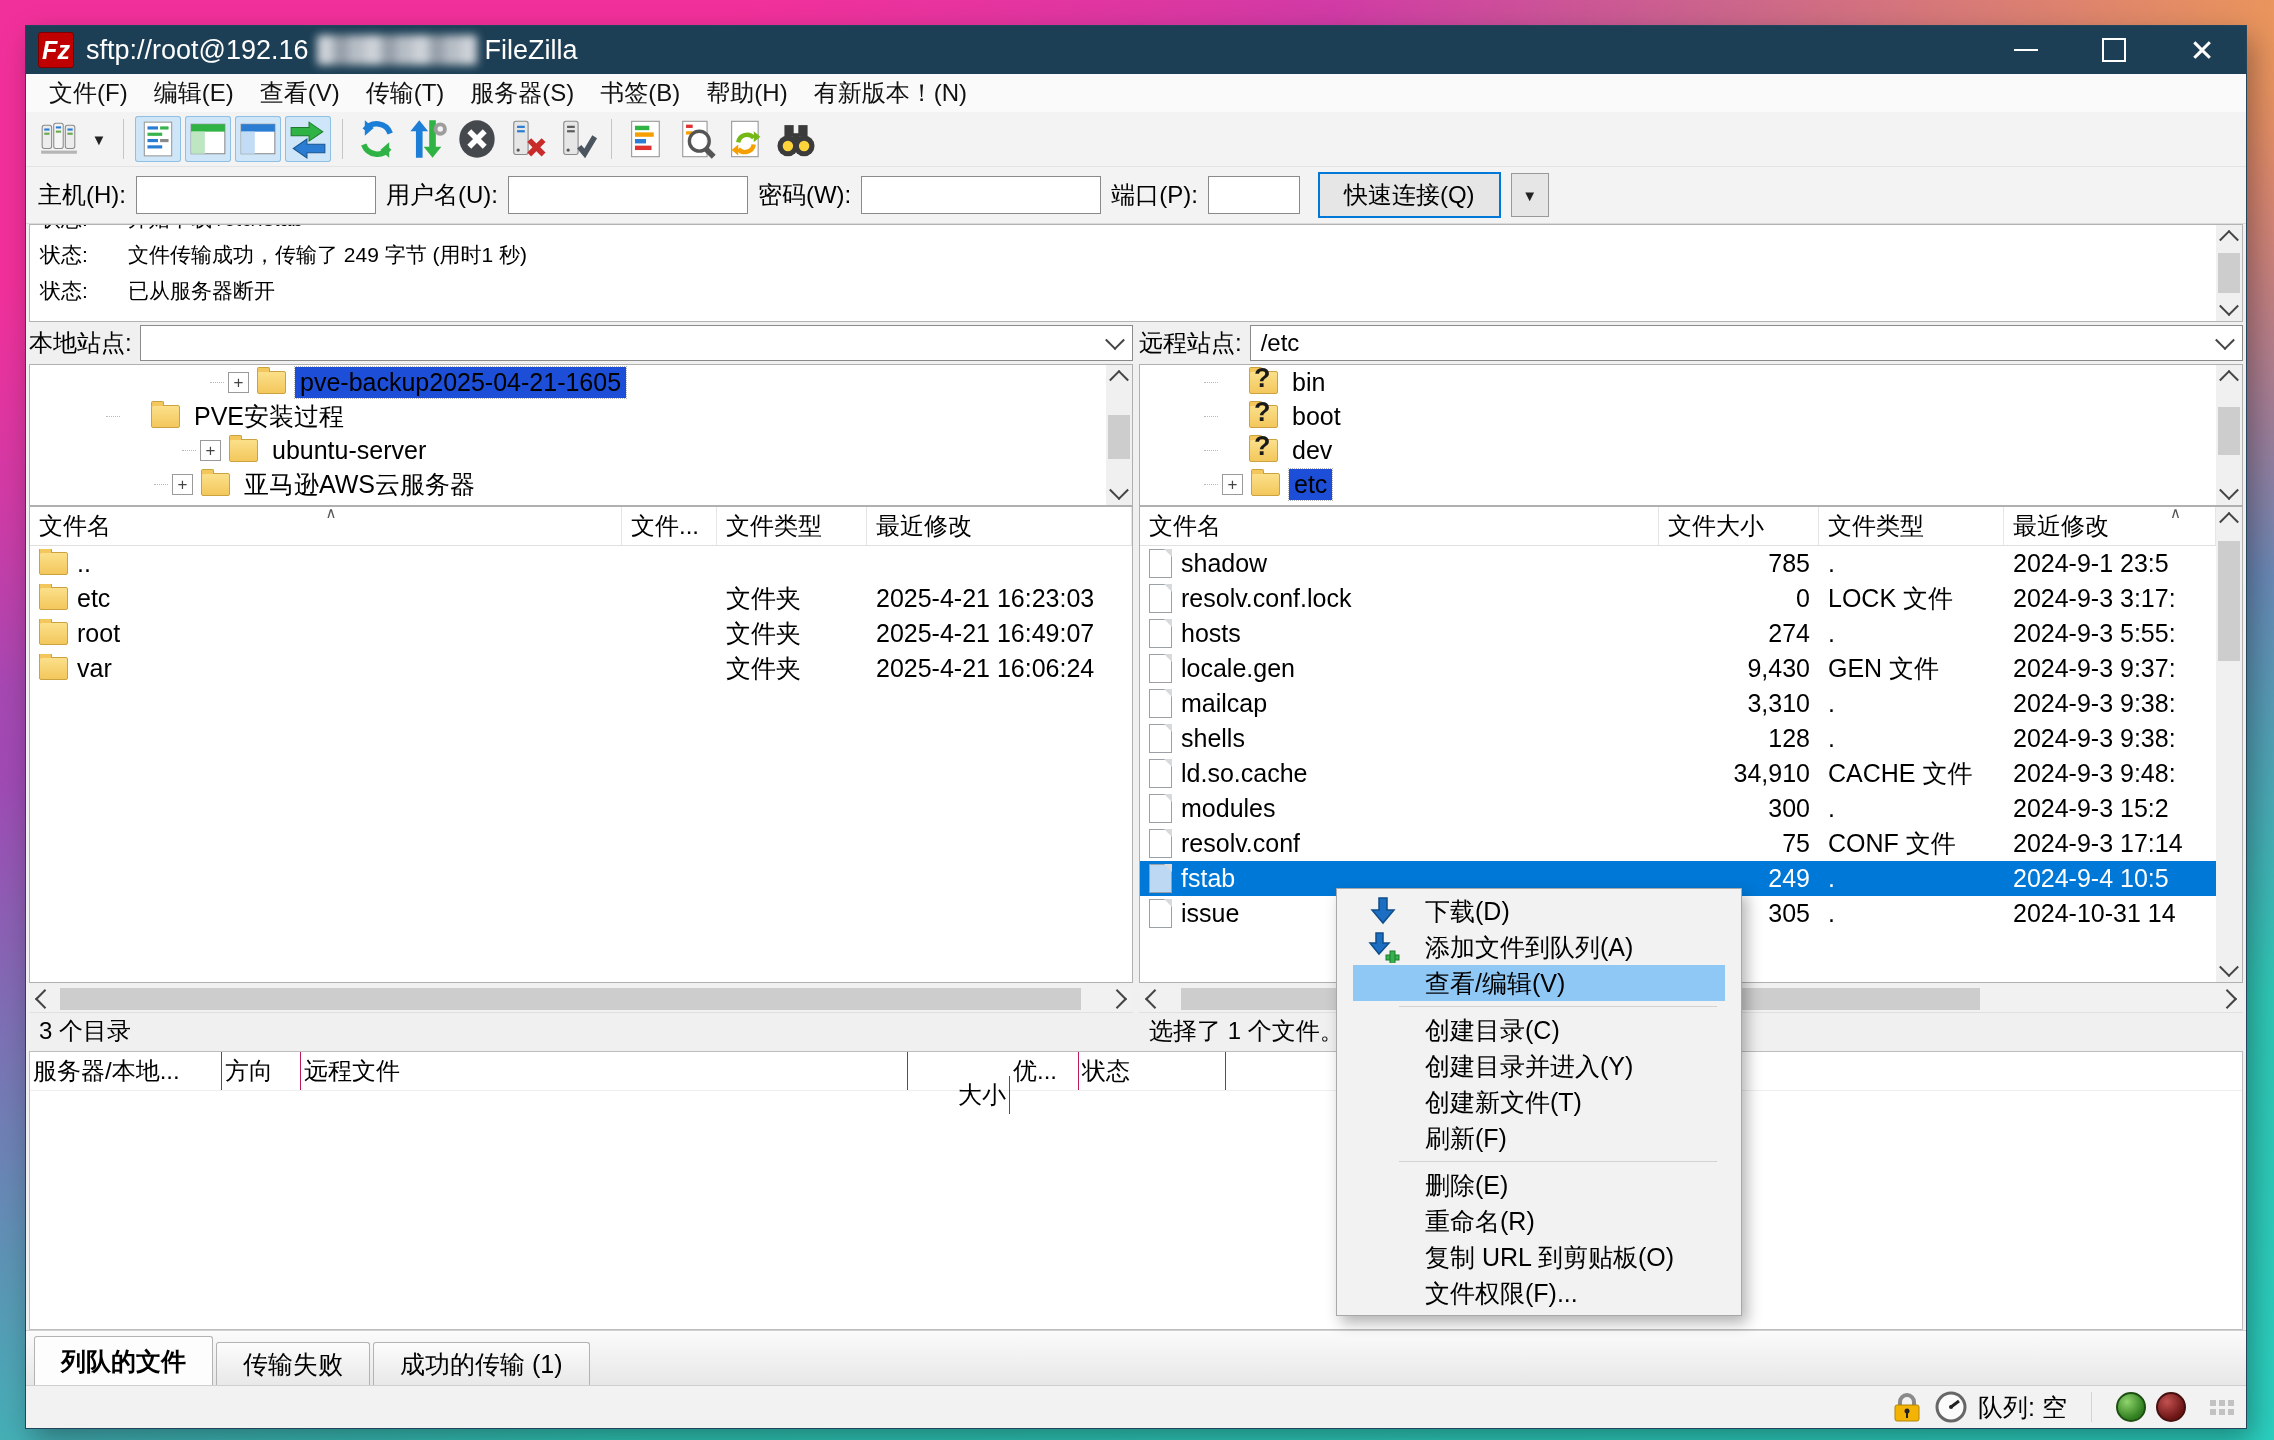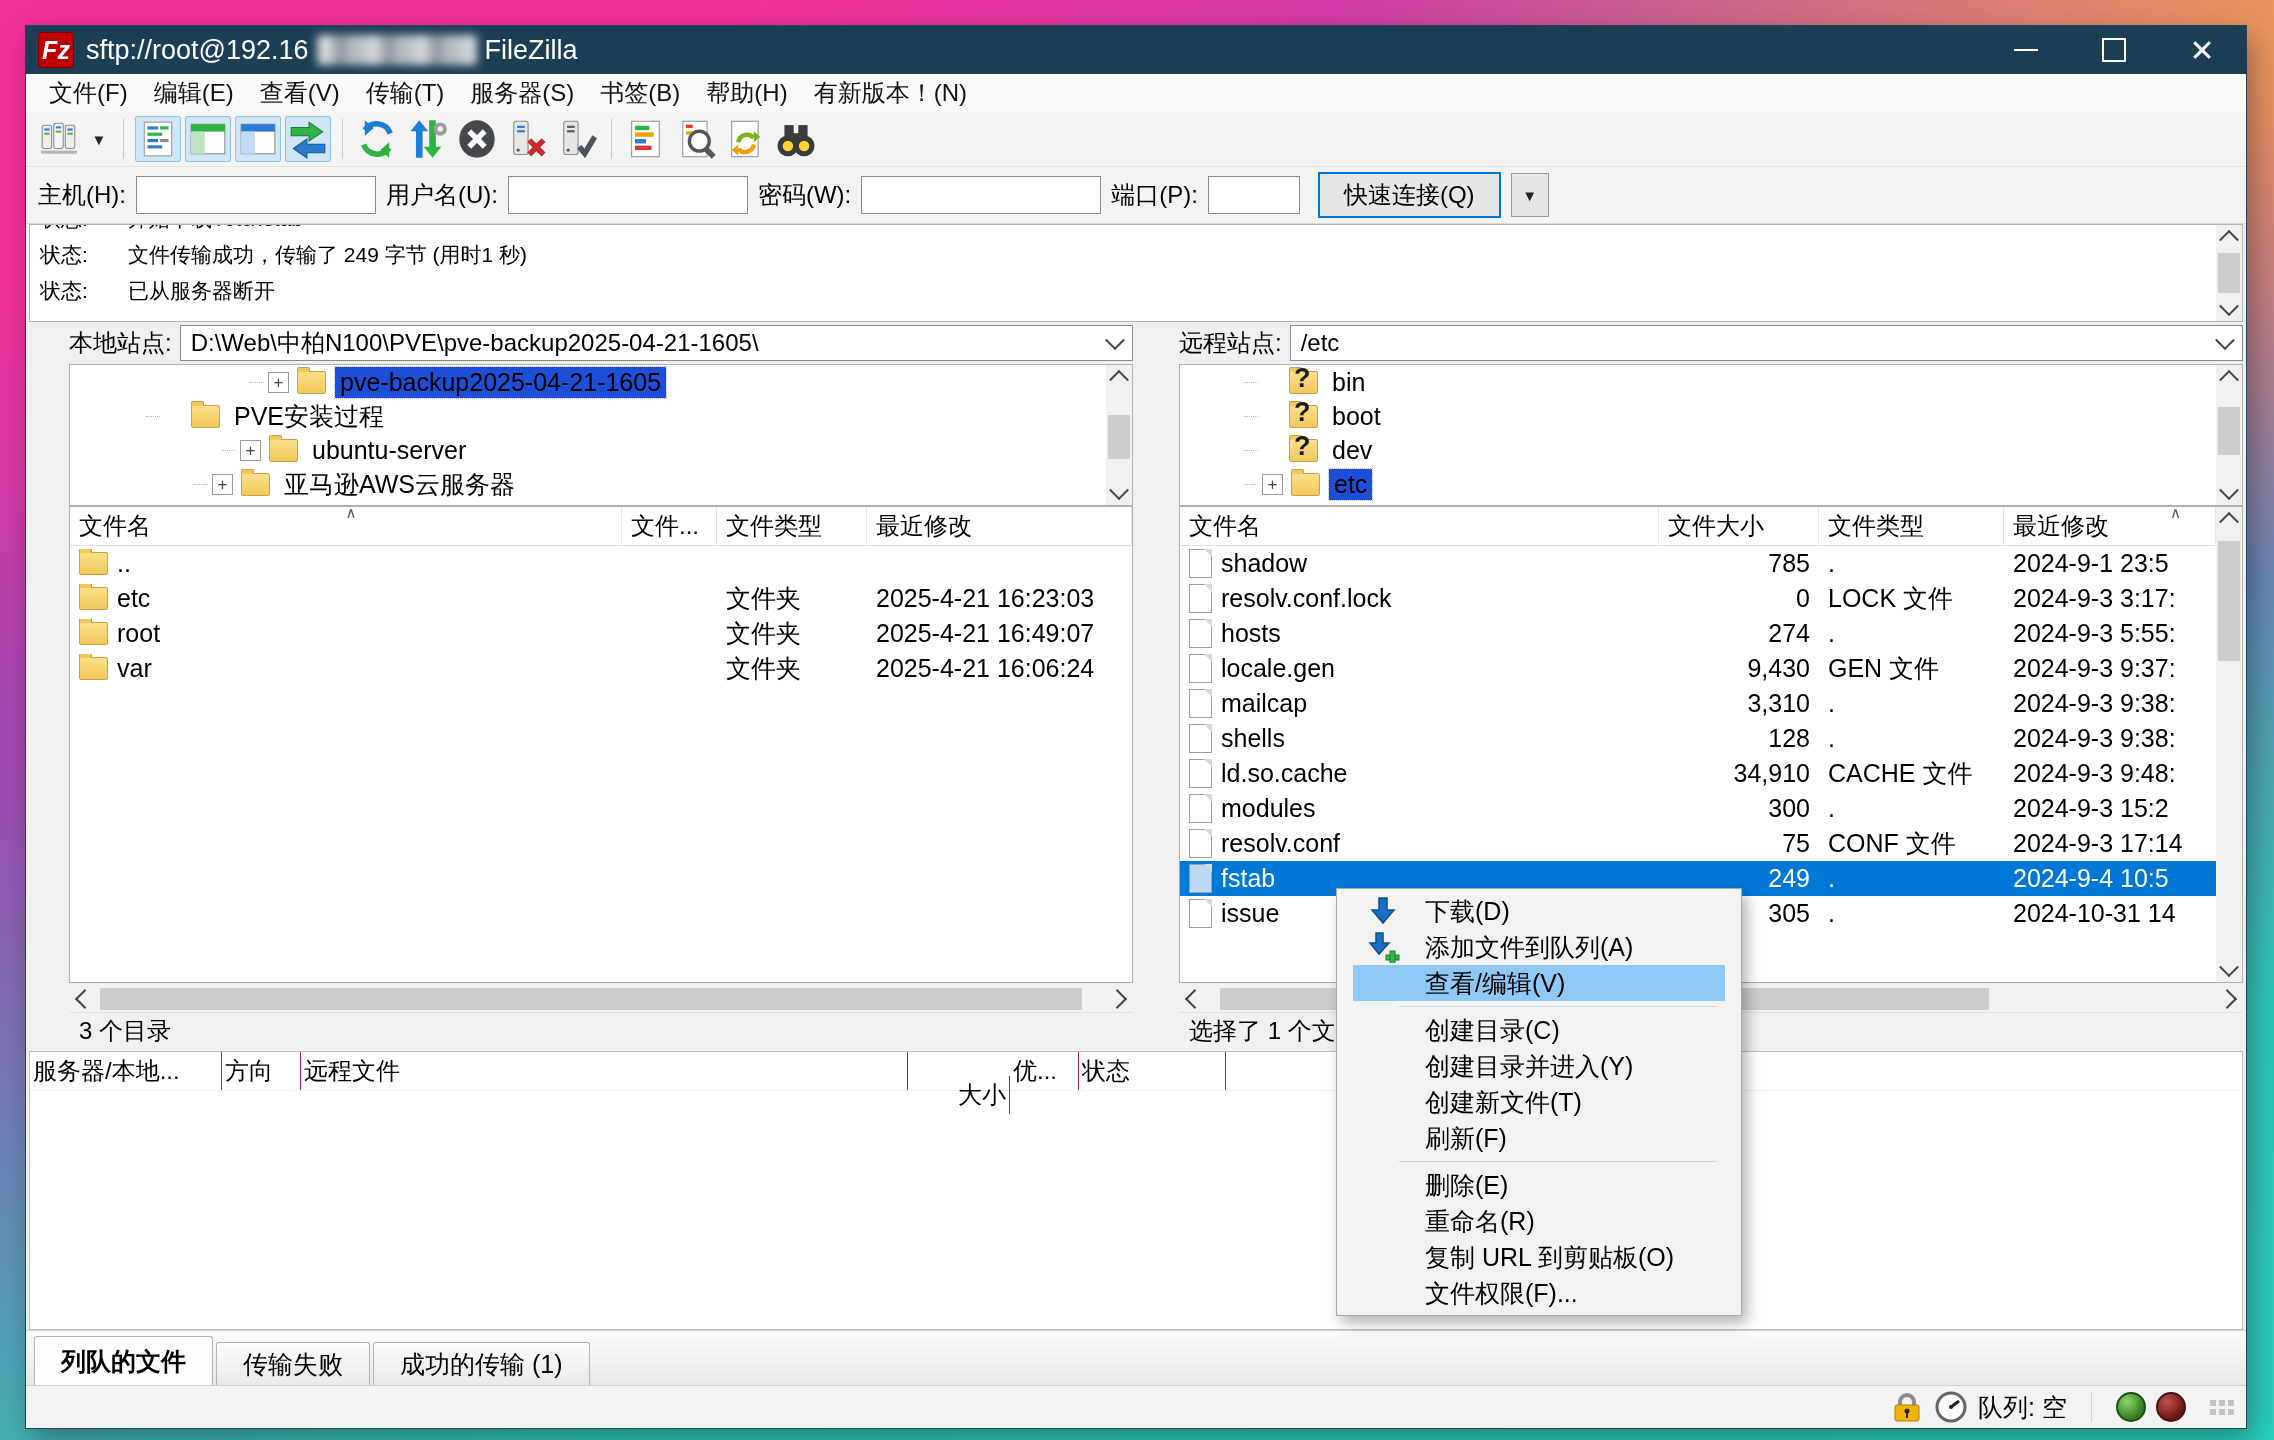--- a/index.html
+++ b/index.html
@@ -50,21 +50,21 @@
   .log{height:96px;background:#fff;border:1px solid #b3b3b3;margin:0 3px;position:relative;overflow:hidden;font-size:21px;flex:0 0 auto;}
   .log-inner{padding:0 10px;margin-top:-24px;}
   .log-line{height:36px;line-height:36px;display:flex;white-space:nowrap;}
   .log-label{width:88px;flex:0 0 auto;}
   .vscroll{position:absolute;right:0;top:0;bottom:0;width:26px;background:#f0f0f0;display:flex;flex-direction:column;align-items:center;}
   .vscroll .a{height:24px;display:flex;align-items:center;justify-content:center;flex:0 0 auto;}
   .vscroll .track{flex:1;width:100%;position:relative;}
   .vscroll .thumb{position:absolute;left:2px;right:2px;background:#cdcdcd;}
   
   .main{flex:1;display:flex;gap:6px;padding:0 3px;min-height:0;}
-  .pane{flex:1;display:flex;flex-direction:column;min-width:0;margin-left:40px;}
+  .pane{flex:1;display:flex;flex-direction:column;min-width:0;}
   .sitebar{height:42px;display:flex;align-items:center;gap:8px;font-size:24px;flex:0 0 auto;}
   .combo{flex:1;height:34px;border:1px solid #8a8a8a;background:#fff;display:flex;align-items:center;padding:0 10px;font-size:24px;}
   .combo .chev{margin-left:auto;}
   .tree{height:140px;border:1px solid #b0b0b0;background:#fff;position:relative;overflow:hidden;font-size:25px;flex:0 0 auto;}
   .tree-row{height:34px;display:flex;align-items:center;}
   .expander{width:19px;height:19px;border:1px solid #9a9a9a;background:#fff;color:#444;font-size:17px;line-height:1;
     display:flex;align-items:center;justify-content:center;flex:0 0 auto;margin-right:8px;}
   .tree-label{padding:1px 5px;white-space:nowrap;}
   .tree-row.selected .tree-label{background:#1d4ed8;outline:1px dotted #b5b5b5;}
   .stub{width:14px;border-top:1px dotted #b9b9b9;margin-right:4px;flex:0 0 auto;}
@@ -337,21 +337,20 @@
           </div>
       </div>
     </div>
 
     <div class="main">
 
       <div class="pane">
         <div class="sitebar">
           <span>本地站点:</span>
           <div class="combo">
-            <span style="overflow:hidden;white-space:nowrap;">D:\Web\中柏N100\PVE\pve-backup2025-04-21-1605\</span>
             <span class="chev"></span>
           </div>
         </div>
         <div class="tree" id="local-tree">
           <div class="tree-row selected" style="padding-left: 180px;">
               <span class="stub"></span>
               <span class="expander">+</span>
               <span class="folder-ic"></span>
               <span class="tree-label">pve-backup2025-04-21-1605</span>
             </div>

